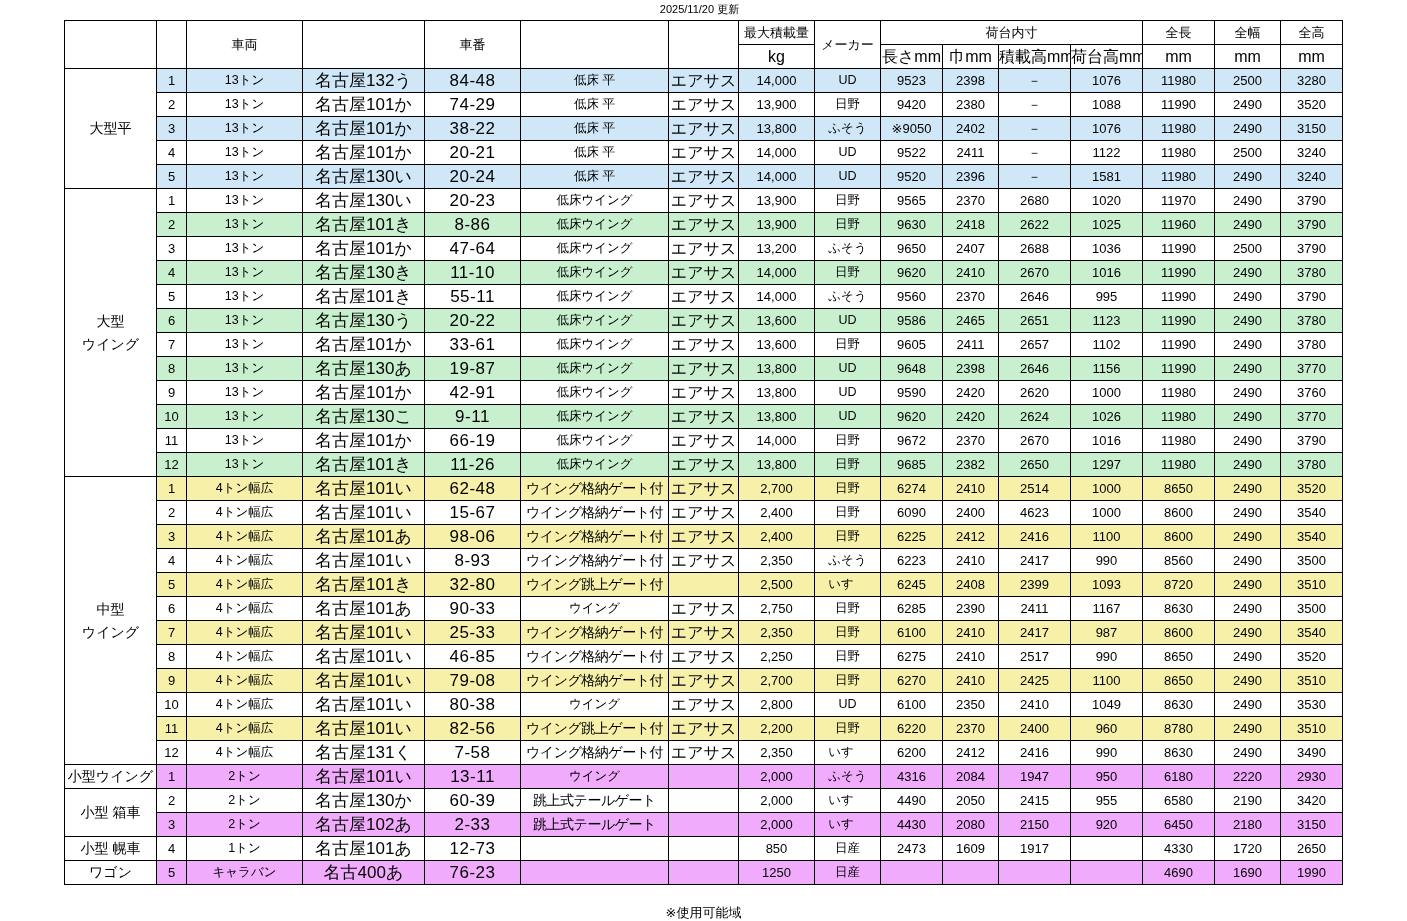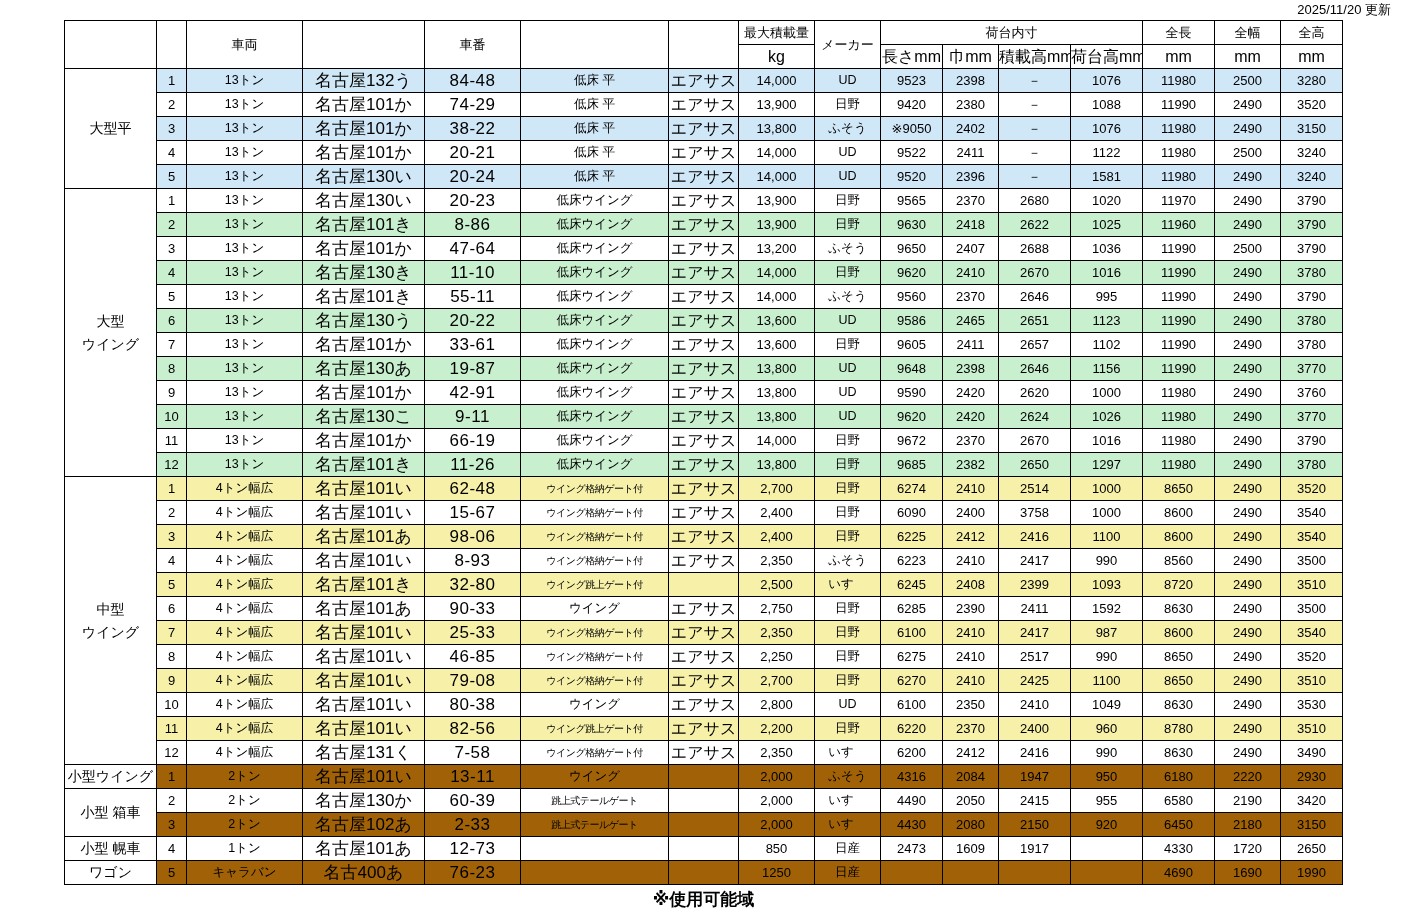--- a/index.html
+++ b/index.html
@@ -5,21 +5,21 @@
   html,body{margin:0;padding:0;}
   body{
     width:1407px;height:921px;
     background:#ffffff;
     font-family:"Liberation Sans","DejaVu Sans",sans-serif;
     color:#000;
     overflow:hidden;
   }
   .page{position:relative;width:1407px;height:921px;box-sizing:border-box;padding:0 8px;}
   .updated{
-    text-align:right;font-size:13px;padding:2px 8px 1px 0;height:17px;line-height:15px;
+    text-align:center;font-size:11px;padding:2px 8px 1px 0;height:17px;line-height:15px;
   }
   table.fleet{
     border-collapse:collapse;
     table-layout:fixed;
     width:1223px;
     margin:0 auto;
     font-size:13px;
   }
   table.fleet td,table.fleet th{
     border:1px solid #000;
@@ -53,30 +53,30 @@
   .hdr-row td{height:19px;line-height:19px;font-size:13px;}
   .hdr-unit td{height:19px;line-height:19px;font-size:16px;}
 
   .num-cell{font-size:13px;}
   .plate{font-size:17px;}
   .numplate{font-size:17px;letter-spacing:0.5px;}
   .grp{font-size:14px;line-height:18px;}
   .small{font-size:12px;}
   .xsmall{font-size:11px;}
   .body-cell{font-size:12.5px;}
-  .body-cell.tight{font-size:10px;letter-spacing:-0.5px;}
+  .body-cell.tight{font-size:14px;letter-spacing:-0.5px;}
   .susp{font-size:16px;}
   .footnote{
-    text-align:center;font-size:17px;padding-top:3px;font-weight:bold;
+    text-align:center;font-size:13px;padding-top:19px;
   }
   
   .tint-blue{background:#cfe7f7;}
   .tint-green{background:#c8f0ce;}
   .tint-yellow{background:#f6f0a8;}
-  .tint-purple{background:#a16207;}
+  .tint-purple{background:#f0abfc;}
   .white{background:#ffffff;margin-top:18px;}
 </style>
 </head>
 <body>
 
 <div class="page">
 
   <div class="updated">2025/11/20 更新</div>
 
   <table class="fleet">
@@ -437,21 +437,21 @@
           <td class="num-cell">2</td>
           <td class="body-cell">4トン幅広</td>
           <td class="plate">名古屋101い</td>
           <td class="numplate">15-67</td>
           <td class="body-cell tight">ウイング格納ゲート付</td>
           <td class="susp">エアサス</td>
           <td class="num-cell">2,400</td>
           <td class="body-cell">日野</td>
           <td class="num-cell">6090</td>
           <td class="num-cell">2400</td>
-          <td class="num-cell">3758</td>
+          <td class="num-cell">4623</td>
           <td class="num-cell">1000</td>
           <td class="num-cell">8600</td>
           <td class="num-cell">2490</td>
           <td class="num-cell">3540</td>
         </tr>
         <tr class="tint-yellow">
           <td class="num-cell">3</td>
           <td class="body-cell">4トン幅広</td>
           <td class="plate">名古屋101あ</td>
           <td class="numplate">98-06</td>
@@ -506,21 +506,21 @@
           <td class="body-cell">4トン幅広</td>
           <td class="plate">名古屋101あ</td>
           <td class="numplate">90-33</td>
           <td class="body-cell">ウイング</td>
           <td class="susp">エアサス</td>
           <td class="num-cell">2,750</td>
           <td class="body-cell">日野</td>
           <td class="num-cell">6285</td>
           <td class="num-cell">2390</td>
           <td class="num-cell">2411</td>
-          <td class="num-cell">1592</td>
+          <td class="num-cell">1167</td>
           <td class="num-cell">8630</td>
           <td class="num-cell">2490</td>
           <td class="num-cell">3500</td>
         </tr>
         <tr class="tint-yellow">
           <td class="num-cell">7</td>
           <td class="body-cell">4トン幅広</td>
           <td class="plate">名古屋101い</td>
           <td class="numplate">25-33</td>
           <td class="body-cell tight">ウイング格納ゲート付</td>

